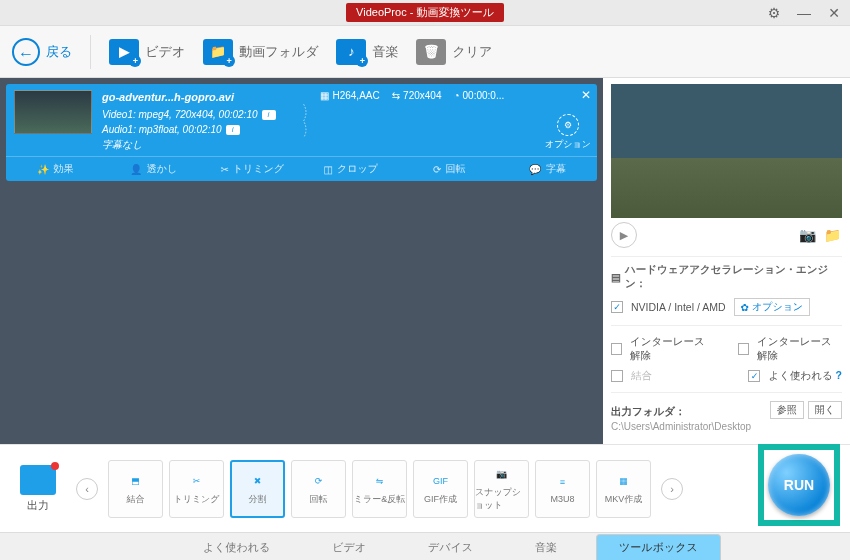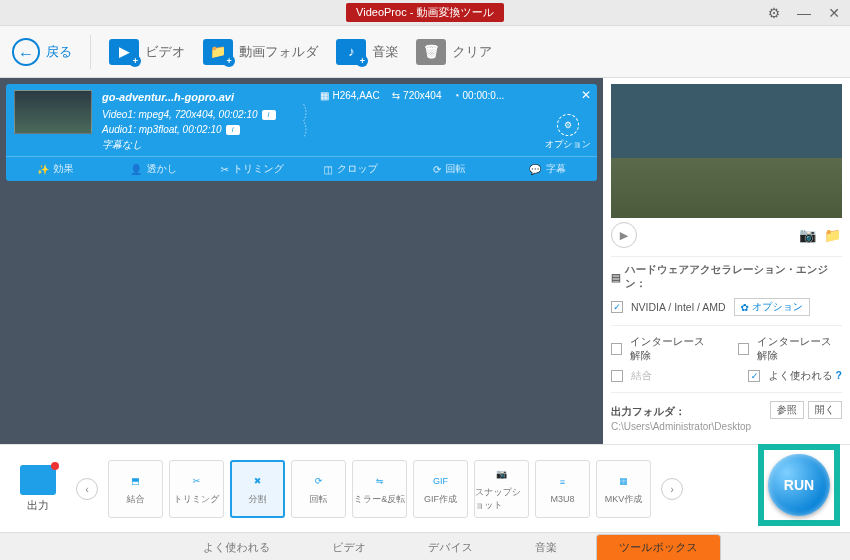--- a/index.html
+++ b/index.html
@@ -60,21 +60,21 @@
   .oi .rdot { position:absolute; top:-3px; right:-3px; width:8px; height:8px; background:#e33; border-radius:50%;}
   .scroll { width:22px; height:22px; border:1px solid #ccc; border-radius:50%; display:flex; align-items:center; justify-content:center; color:#888; cursor:pointer;}
   .presets { display:flex; gap:6px;}
   .preset { width:55px; height:58px; border:1px solid #ddd; border-radius:3px; display:flex; flex-direction:column; align-items:center; justify-content:center; gap:3px; font-size:9px; color:#777; cursor:pointer; background:#fdfdfd;}
   .preset.active { border:2px solid #1e9fe8; background:#eaf5fd;}
   .preset .pi { width:22px; height:18px; color:#1e9fe8; display:flex; align-items:center; justify-content:center;}
   .runwrap { position:absolute; right:10px; bottom:6px; border:6px solid #14b8a6; padding:4px;}
   .run { width:62px; height:62px; border-radius:50%; background: radial-gradient(circle at 30% 30%, #7fd0ff, #0a84d8 70%); display:flex; align-items:center; justify-content:center; color:#fff; font-weight:bold; font-size:14px; cursor:pointer; box-shadow: inset 0 0 6px rgba(255,255,255,.6), 0 2px 4px rgba(0,0,0,.3);}
   .tabs { height:28px; background:#f0f0f0; border-top:1px solid #ddd; display:flex; align-items:flex-end; padding-left:180px; gap:16px;}
   .tab { padding:5px 22px; font-size:11px; color:#777; border:1px solid transparent; border-bottom:none; cursor:pointer;}
-  .tab.active { background:#f97316; border-color:#ccc; border-radius:4px 4px 0 0; color:#333;}
+  .tab.active { background:#7dd3fc; border-color:#ccc; border-radius:4px 4px 0 0; color:#333;}
 </style>
 </head>
 <body>
 
 <div class="titlebar">
   <span class="badge">VideoProc - 動画変換ツール</span>
   <div class="winbtns">
     <span class="gear">⚙</span>
     <span>―</span>
     <span>✕</span>

